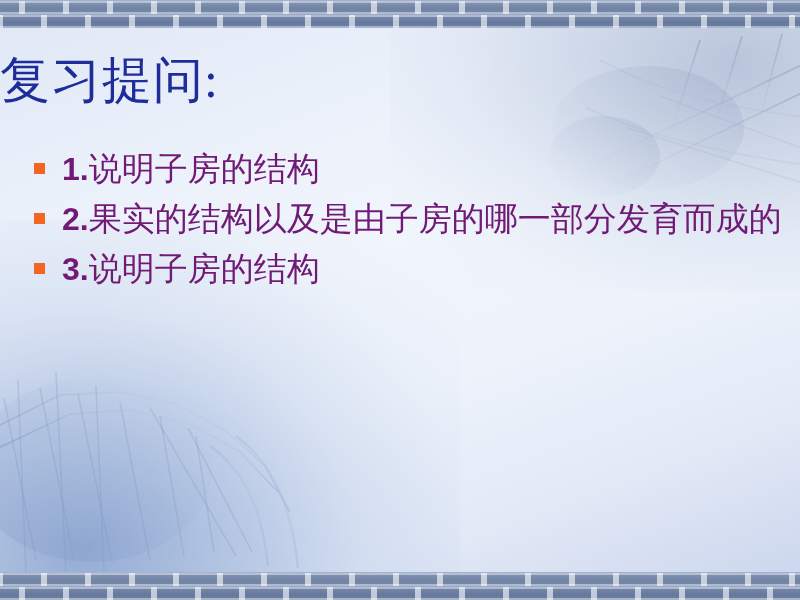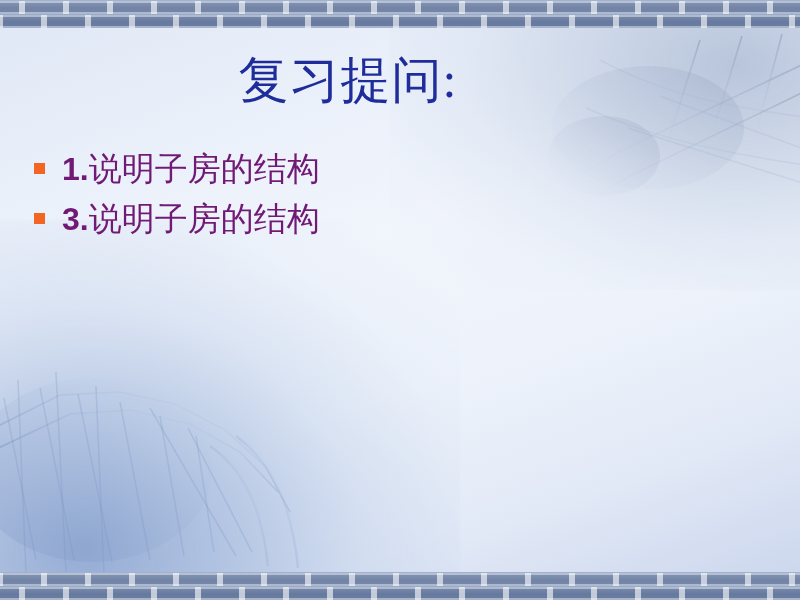--- a/index.html
+++ b/index.html
@@ -123,21 +123,21 @@
     position: absolute;
     left: 0; right: 0;
     top: 28px; bottom: 28px;
   }
 
   .slide-title {
     position: absolute;
     top: 25px;
     left: 0;
     width: 696px;
-    text-align: center;
+    text-align: left;
     color: #1f2d9b;
     font-size: 50px;
     line-height: 1.08;
     letter-spacing: 1px;
     font-family: "Liberation Serif", "DejaVu Serif", serif;
     white-space: nowrap;
   }
 
   .bullet-list {
     position: absolute;
@@ -262,20 +262,24 @@
 
     <div class="slide-title">复习提问:</div>
 
     <ul class="bullet-list">
 
       <li class="bullet-item">
         <span class="bullet-marker"></span>
         <span class="item-num">1.</span><span class="item-text">说明子房的结构</span>
       </li>
 
+      <li class="bullet-item">
+        <span class="bullet-marker"></span>
+        <span class="item-num">2.</span><span class="item-text">果实的结构以及是由子房的哪一部分发育而成的</span>
+      </li>
 
       <li class="bullet-item">
         <span class="bullet-marker"></span>
         <span class="item-num">3.</span><span class="item-text">说明子房的结构</span>
       </li>
 
 
     </ul>
   </div>
 </div>

